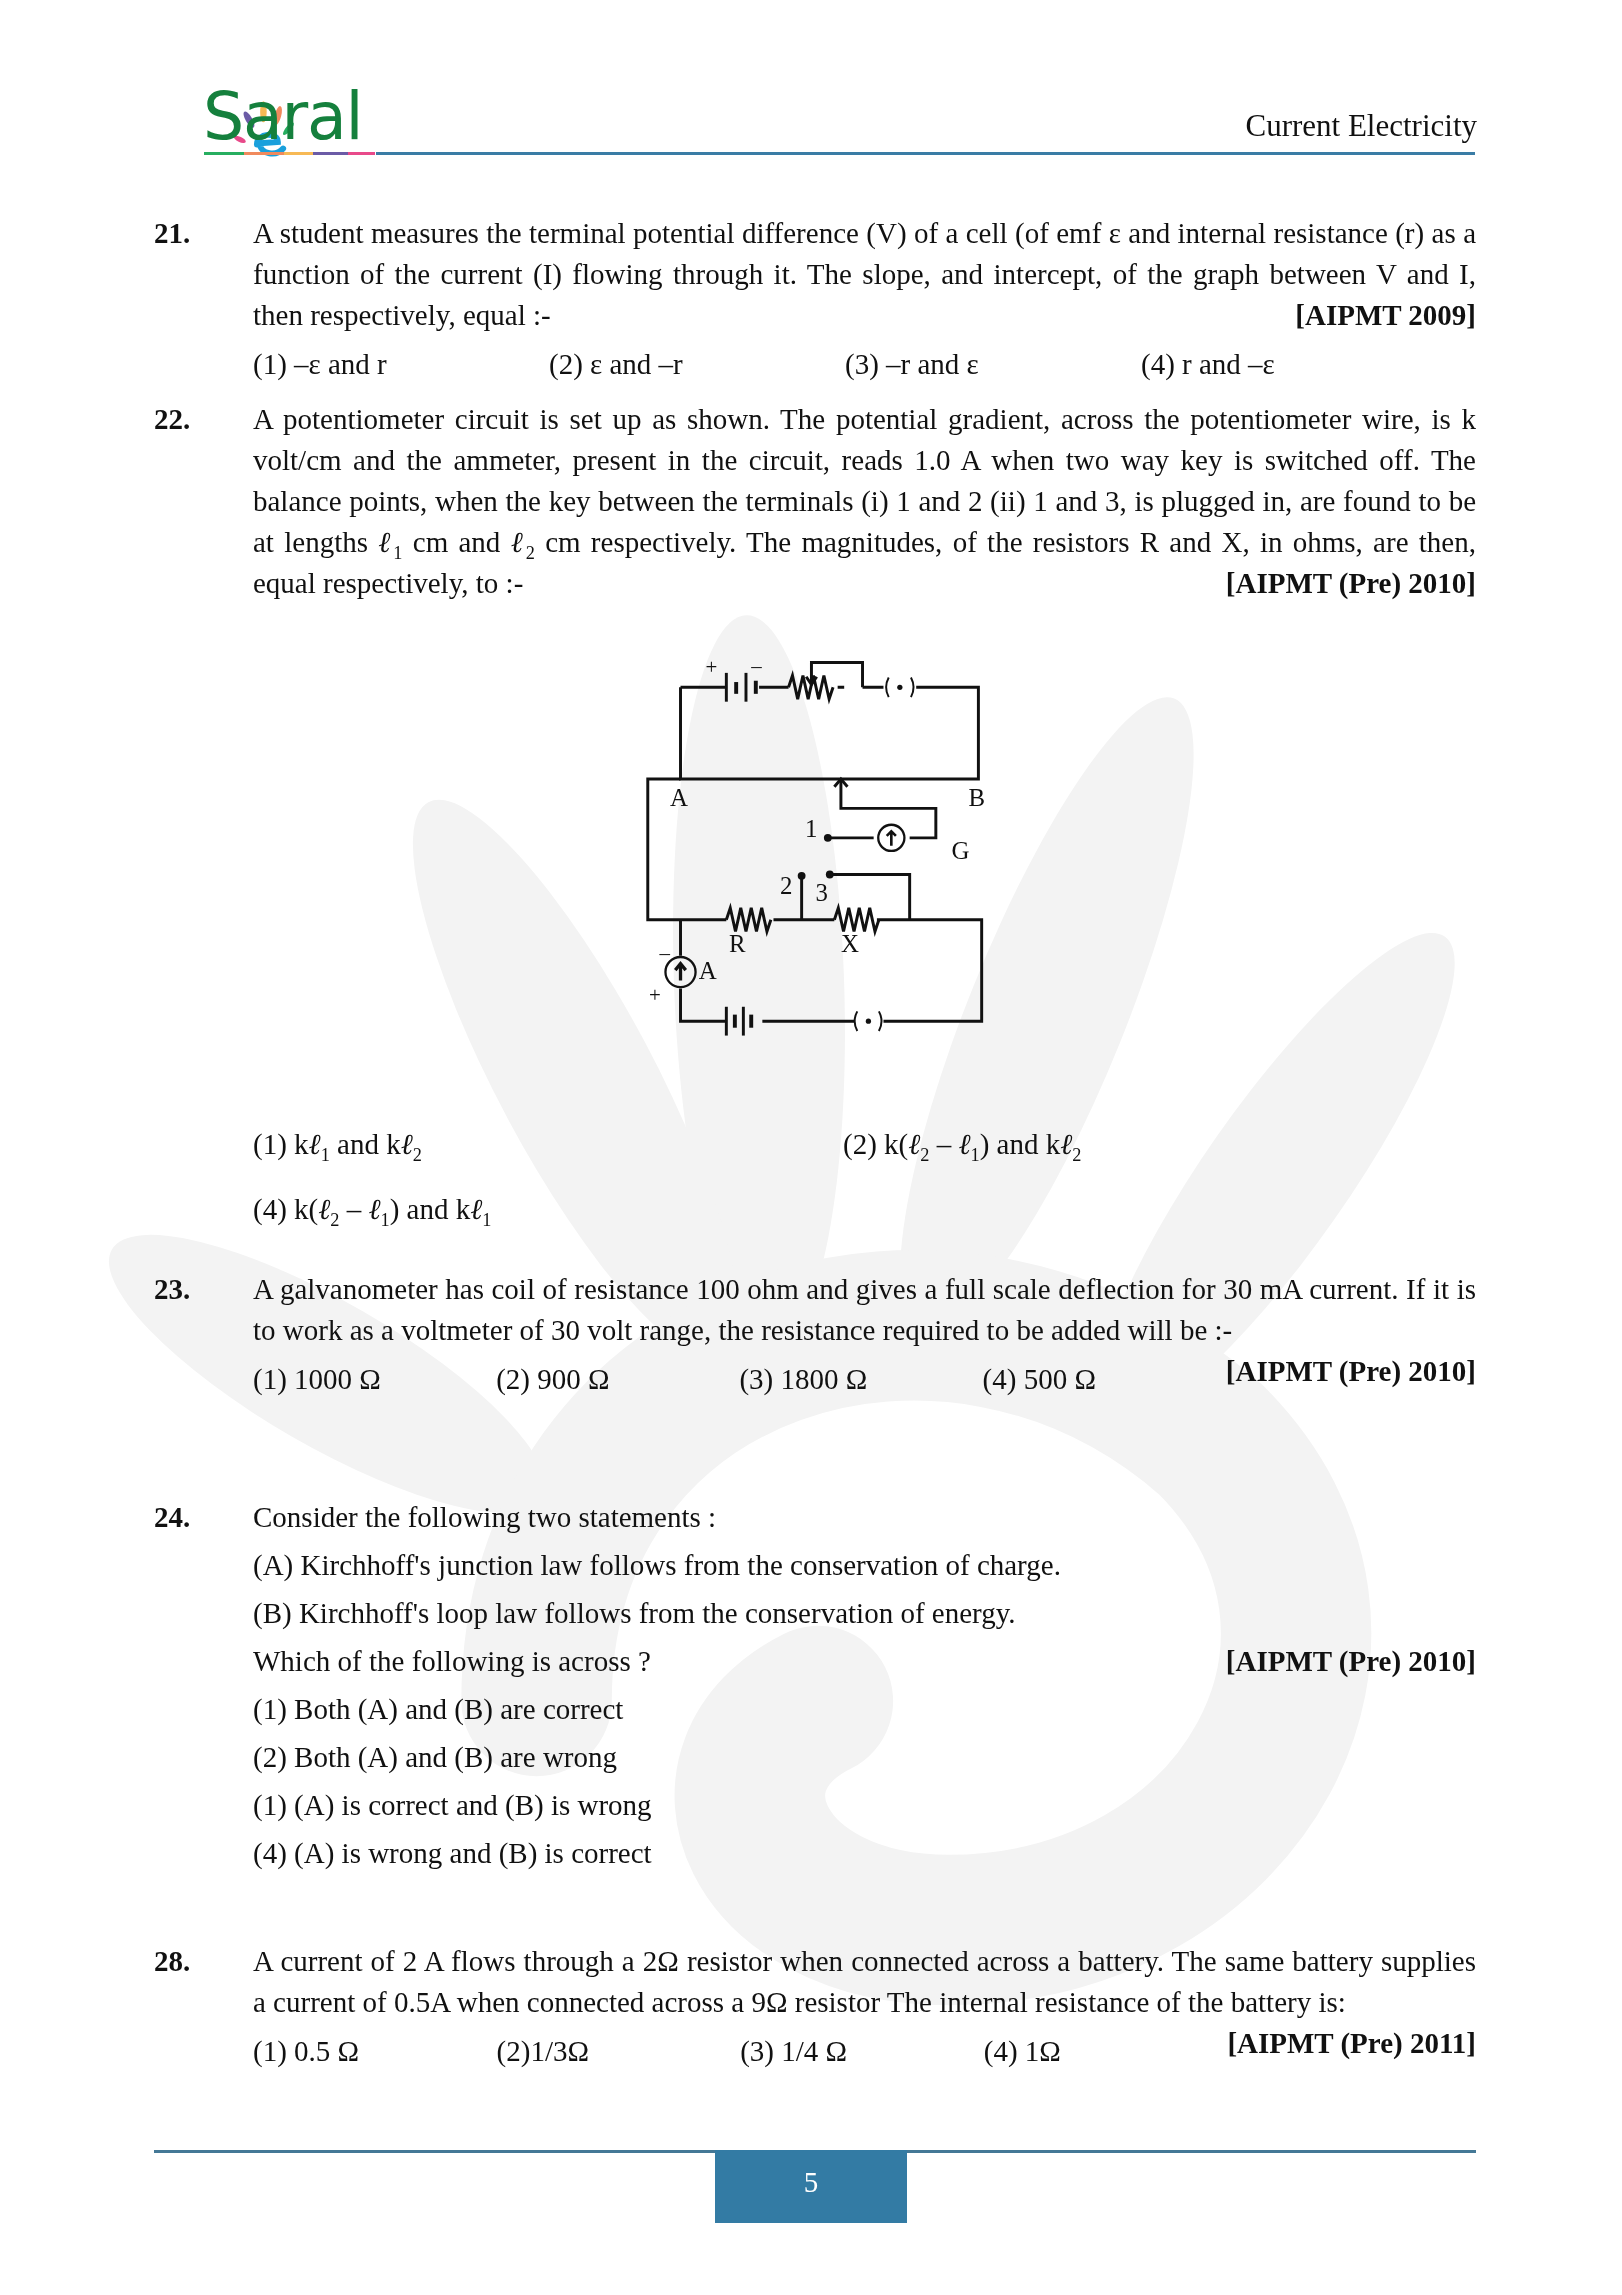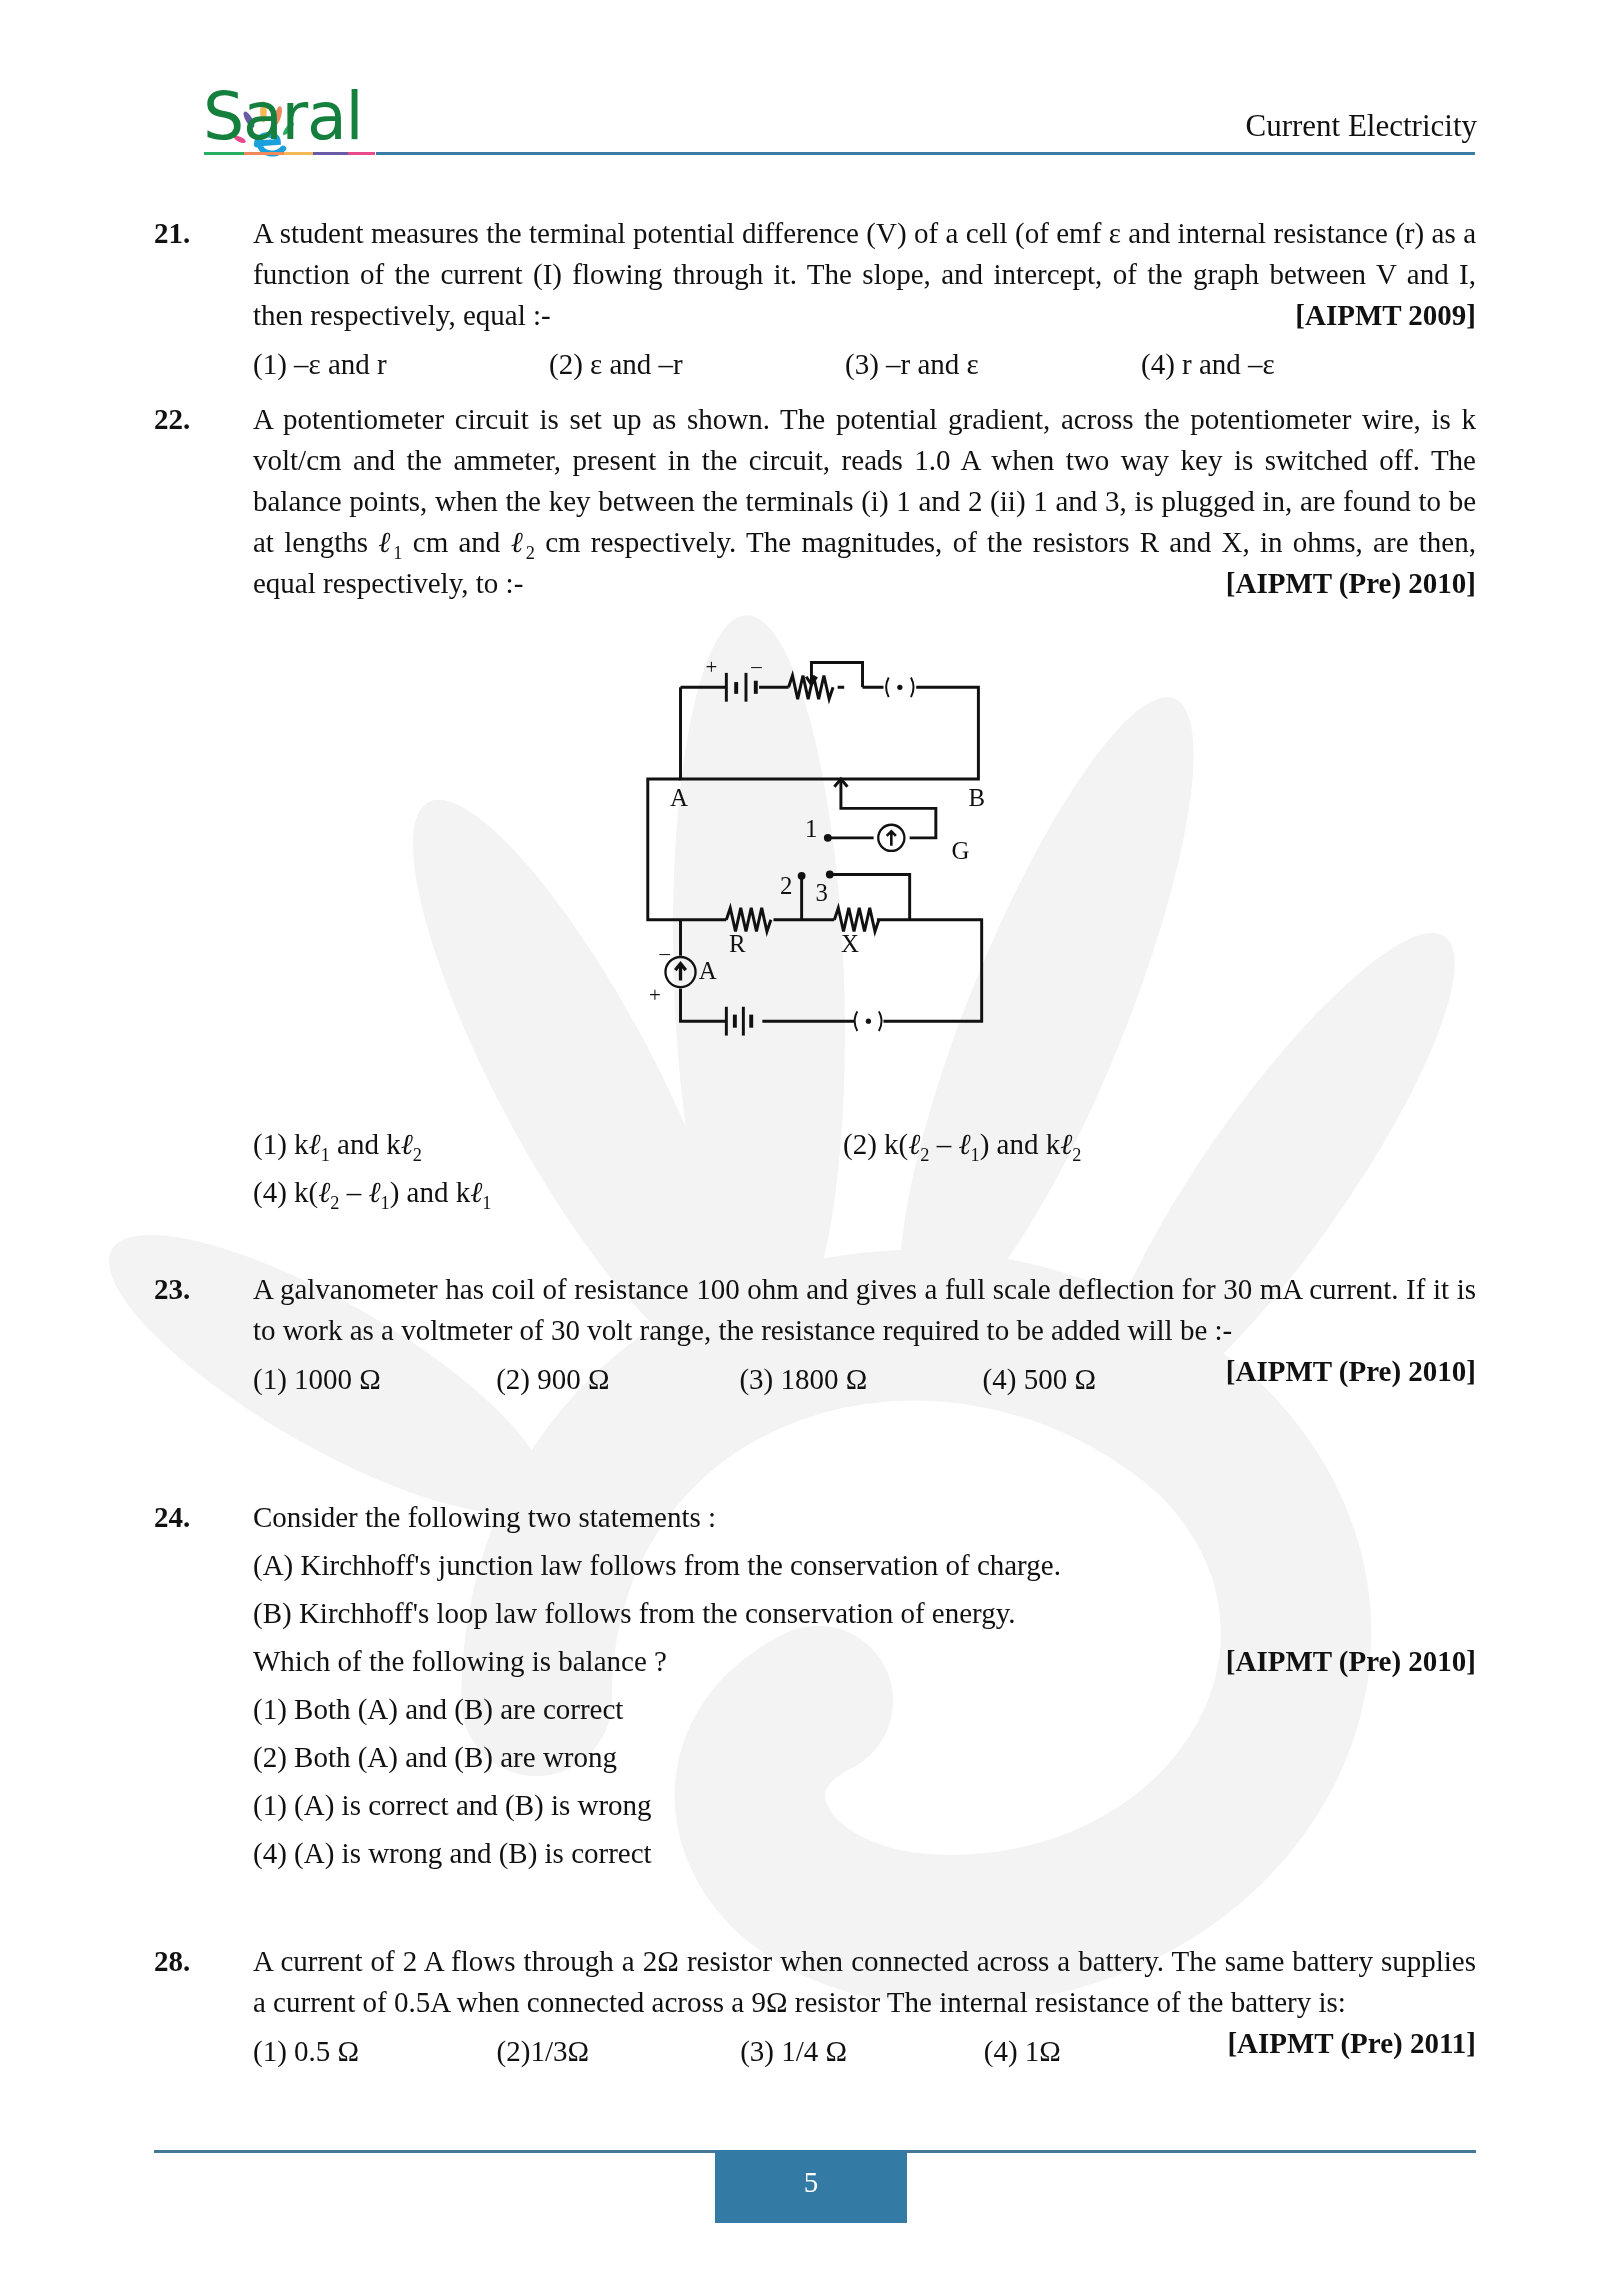--- a/index.html
+++ b/index.html
@@ -18,21 +18,21 @@
   .header-title { position: absolute; right: 145px; top: 108px; font-size: 31px; color: #111; }
 
   
   .q { position: absolute; left: 154px; width: 1322px; font-size: 29px; line-height: 41px; }
   .q-num { position: absolute; left: 0; top: 0; font-weight: bold; }
   .q-body { margin-left: 99px; text-align: justify; }
   .q-body p { margin: 0; }
   .src { float: right; font-weight: bold; }
   .opts4 { display: flex; margin-left: 99px; margin-top: 7.9px; }
   .opts4 span { width: 296px; }
-  .opts2 { display: grid; grid-template-columns: 590px 589px; margin-left: 99px; row-gap: 7px; }
+  .opts2 { display: grid; grid-template-columns: 590px 589px; margin-left: 99px; row-gap: 24px; }
   .optsv { margin-left: 99px; }
   .optsv div { line-height: 48px; }
   .stmt { line-height: 48px; }
   sub { font-size: 18.3px; line-height: 0; vertical-align: -6.5px; }
   i.ell { font-style: italic; }
 
   
   .circuit { position: absolute; left: 628px; top: 648px; width: 380px; height: 419px; }
 
   
@@ -175,21 +175,21 @@
     <span>(4) 500 Ω</span>
   </div>
 </div>
 
 <div class="q" style="top:1493px;">
   <div class="q-num" style="top:3.9px">24.</div>
   <div class="q-body stmt">
     <p>Consider the following two statements :</p>
     <p>(A) Kirchhoff's junction law follows from the conservation of charge.</p>
     <p>(B) Kirchhoff's loop law follows from the conservation of energy.</p>
-    <p><span>Which of the following is balance ?</span><span class="src">[AIPMT (Pre) 2010]</span></p>
+    <p><span>Which of the following is across ?</span><span class="src">[AIPMT (Pre) 2010]</span></p>
   </div>
   <div class="optsv">
     <div>(1) Both (A) and (B) are correct</div>
     <div>(2) Both (A) and (B) are wrong</div>
     <div>(1) (A) is correct and (B) is wrong</div>
     <div>(4) (A) is wrong and (B) is correct</div>
   </div>
 </div>
 
 <div class="q" style="top:1941px;">

